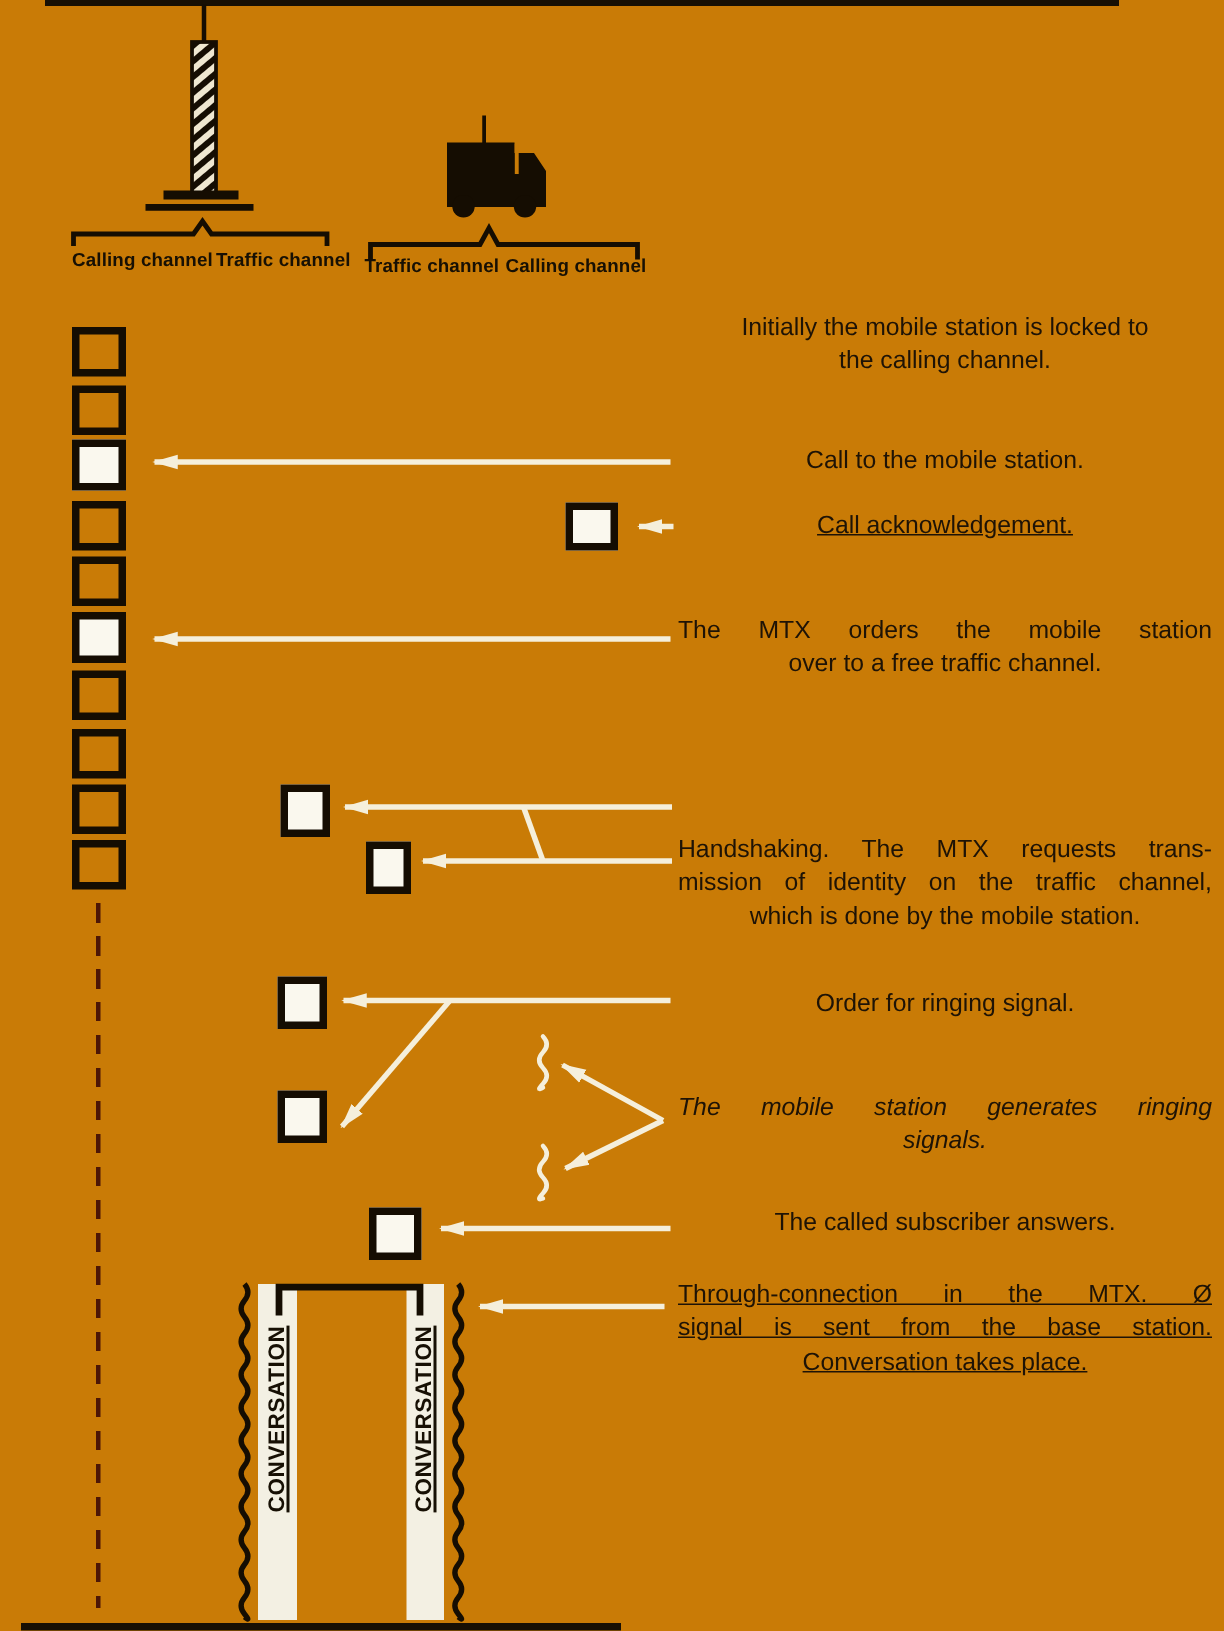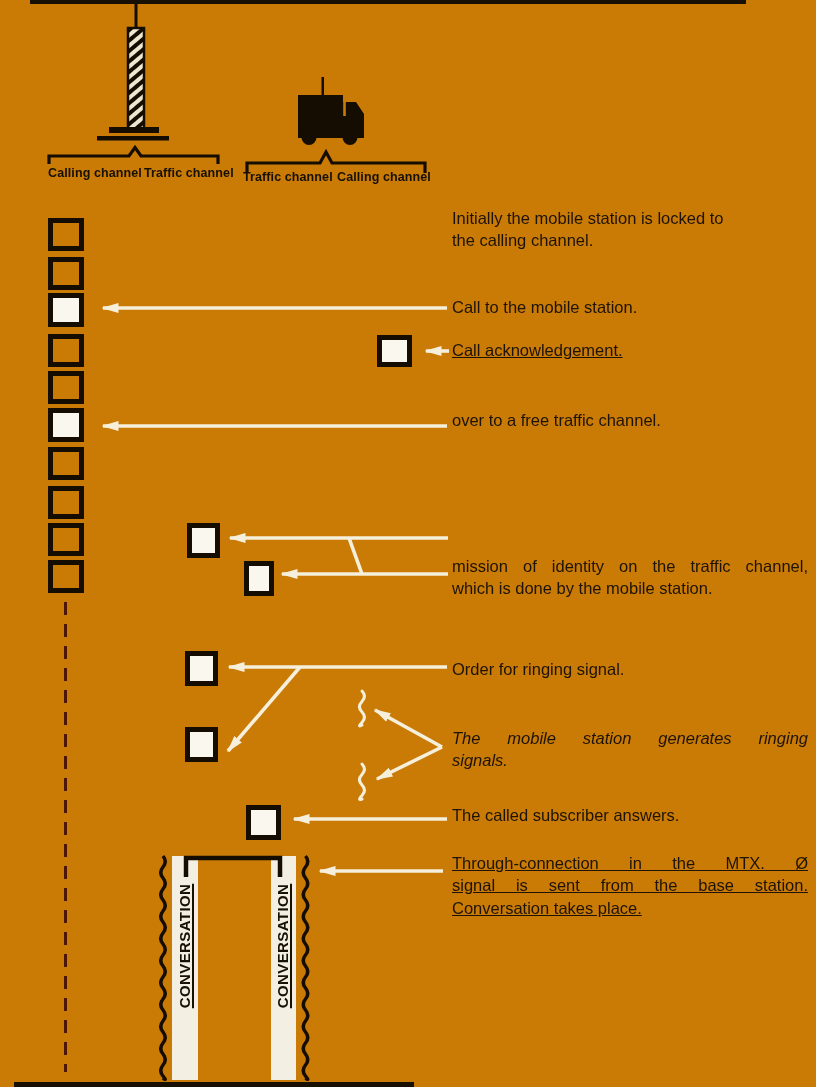--- a/index.html
+++ b/index.html
@@ -6,21 +6,21 @@
   body{width:816px;height:1087px;position:relative;overflow:hidden;
        background:#c97b06;font-family:"Liberation Sans","DejaVu Sans",sans-serif;}
   .abs{position:absolute;}
   .edgebar{background:#181004;}
   
   .sq{position:absolute;box-sizing:border-box;border:5px solid #150d02;background:transparent;}
   .sq.white{background:#faf8ee;}
   
   .step{position:absolute;left:452px;width:356px;color:#1e1306;
         font-size:16.5px;line-height:22.3px;font-weight:400;z-index:2;}
-  .step .ln{display:block;}
+  .step .ln{display:block;text-align:center;}
   .step .ln.just{text-align:justify;text-align-last:justify;}
   
   .chan{position:absolute;color:#171004;font-size:12.5px;font-weight:700;
         white-space:nowrap;z-index:2;letter-spacing:0.1px;}
   
   .bar{position:absolute;background:#f3f0e3;z-index:1;}
   .convlabel{position:absolute;width:140px;height:18px;z-index:3;
         transform:rotate(-90deg);transform-origin:center;
         color:#171004;font-size:15px;font-weight:700;letter-spacing:0.4px;
         text-align:center;text-decoration:underline;
@@ -69,23 +69,25 @@
   <span class="ln">Initially the mobile station is locked to</span>
   <span class="ln">the calling channel.</span>
 </div>
 <div class="step" style="top:296px;">
   <span class="ln">Call to the mobile station.</span>
 </div>
 <div class="step" style="top:339px;text-decoration:underline;">
   <span class="ln">Call acknowledgement.</span>
 </div>
 <div class="step" style="top:409px;">
+  <span class="ln just">The MTX orders the mobile station</span>
   <span class="ln">over to a free traffic channel.</span>
 </div>
 <div class="step" style="top:555px;">
+  <span class="ln just">Handshaking. The MTX requests trans-</span>
   <span class="ln just">mission of identity on the traffic channel,</span>
   <span class="ln">which is done by the mobile station.</span>
 </div>
 <div class="step" style="top:658px;">
   <span class="ln">Order for ringing signal.</span>
 </div>
 <div class="step" style="top:727px;font-style:italic;">
   <span class="ln just">The mobile station generates ringing</span>
   <span class="ln">signals.</span>
 </div>

